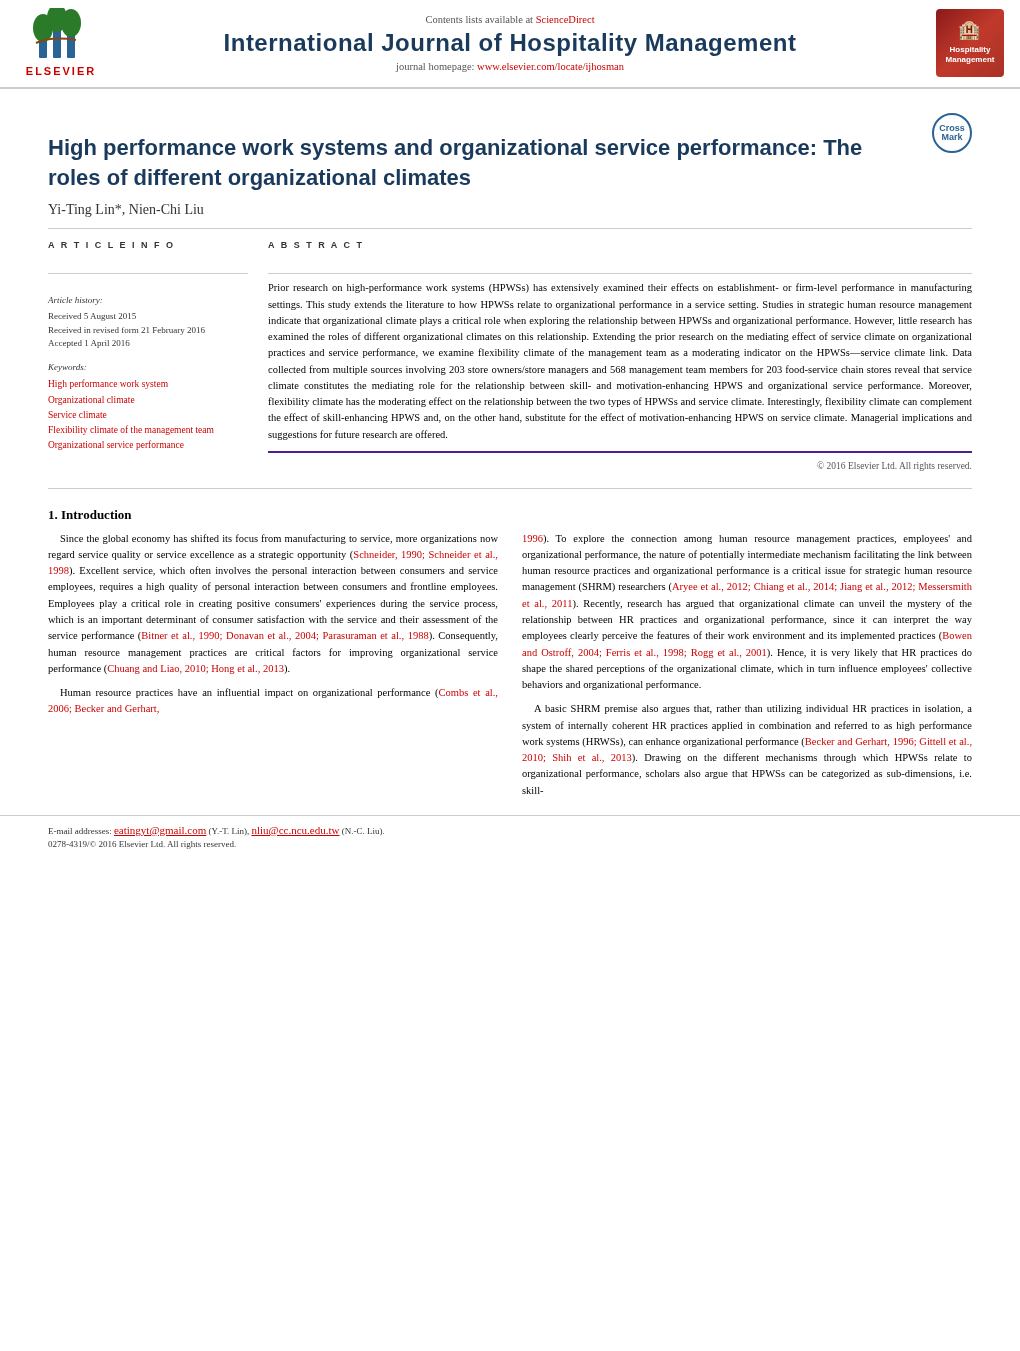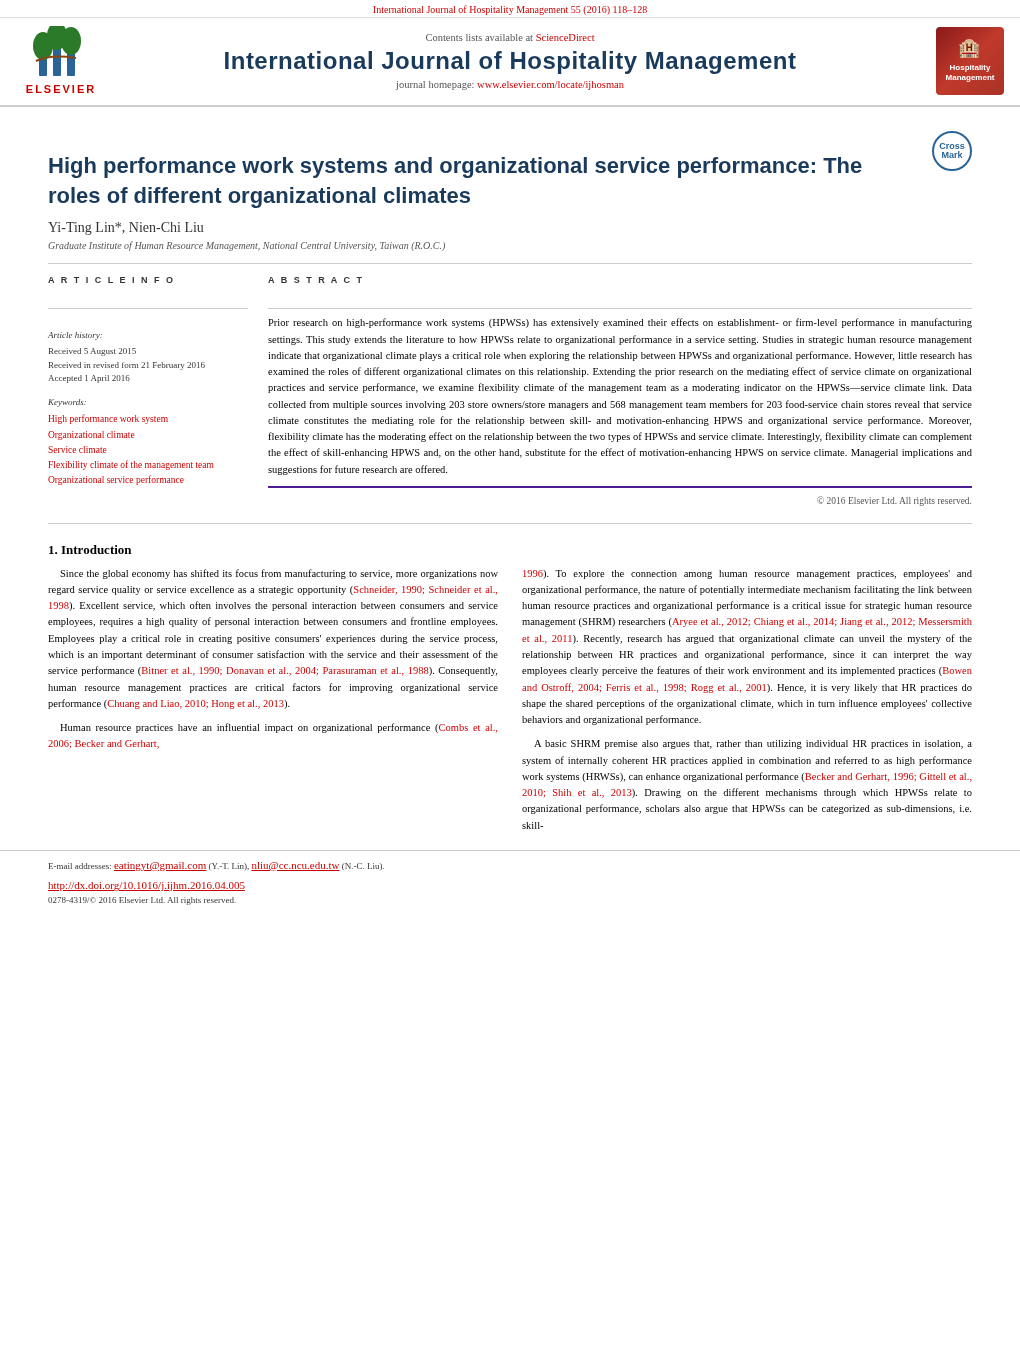--- a/index.html
+++ b/index.html
@@ -257,23 +257,20 @@
       font-size: 11px;
       color: #c00;
     }
   </style>
 </head>
 <body>
 
 <div class="page">
 
   <div class="journal-header">
-    <div class="top-bar">
-      <span>International Journal of Hospitality Management 55 (2016) 118–128</span>
-    </div>
     <div class="header-main">
 
       <div class="elsevier-logo">
         <svg class="elsevier-tree" viewBox="0 0 60 55" xmlns="http://www.w3.org/2000/svg">
 
           <rect x="8" y="30" width="8" height="20" fill="#2a6496" rx="1"></rect>
           <rect x="22" y="20" width="8" height="30" fill="#2a6496" rx="1"></rect>
           <rect x="36" y="25" width="8" height="25" fill="#2a6496" rx="1"></rect>
           <ellipse cx="12" cy="20" rx="10" ry="14" fill="#2a7a2a"></ellipse>
           <ellipse cx="26" cy="10" rx="10" ry="14" fill="#2a7a2a"></ellipse>
@@ -315,21 +312,20 @@
       <div style="margin-left: 16px; margin-top: 4px; flex-shrink:0;">
         <div class="crossmark-inner">
           <span style="color:#2a6496; font-size:9px; font-weight:bold; line-height:1; text-align:center; font-family:Arial;">Cross<br>Mark</span>
         </div>
       </div>
     </div>
 
     <div class="authors">
       <span>Yi-Ting Lin*, Nien-Chi Liu</span>
     </div>
-    <div class="affiliation">Graduate Institute of Human Resource Management, National Central University, Taiwan (R.O.C.)</div>
 
     <hr class="divider">
 
     <div class="two-col">
 
       <div class="left-col">
         <div class="section-label">A R T I C L E   I N F O</div>
         <div class="info-label">Article history:</div>
         <div class="info-date">Received 5 August 2015</div>
         <div class="info-date">Received in revised form 21 February 2016</div>
@@ -371,18 +367,15 @@
   </div>
 
   <div class="footer-area">
     <div class="footnote">
       <span>E-mail addresses:</span>
       <a class="footer-links" href="#">eatingyt@gmail.com</a>
       <span>(Y.-T. Lin),</span>
       <a class="footer-links" href="#">nliu@cc.ncu.edu.tw</a>
       <span>(N.-C. Liu).</span>
     </div>
-    <div class="footnote" style="margin-top:4px;">
-      <a class="footer-links" href="#">http://dx.doi.org/10.1016/j.ijhm.2016.04.005</a>
-    </div>
     <div class="footnote">0278-4319/© 2016 Elsevier Ltd. All rights reserved.</div>
   </div>
 </div>
 
 </body></html>

